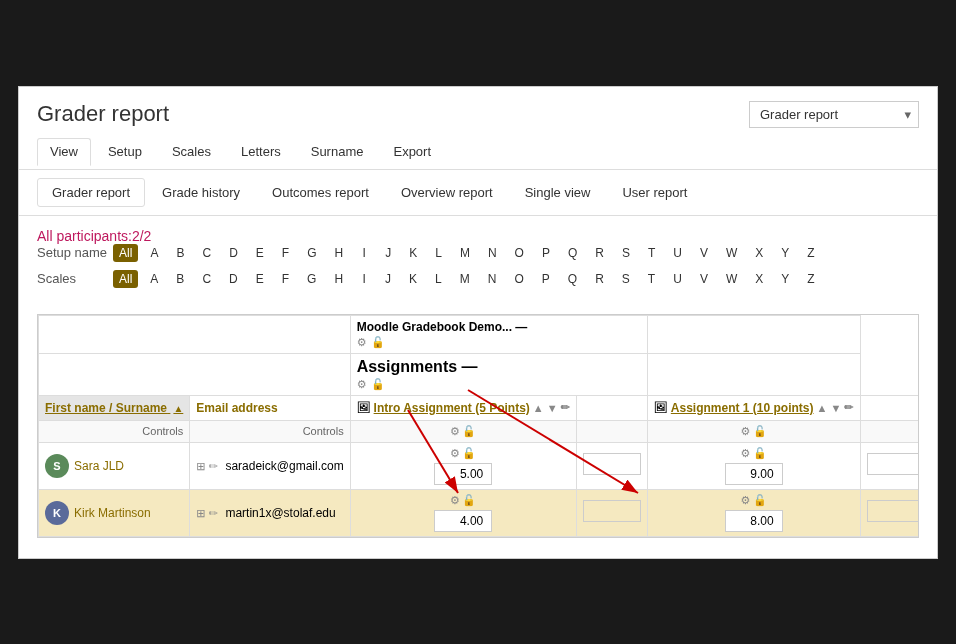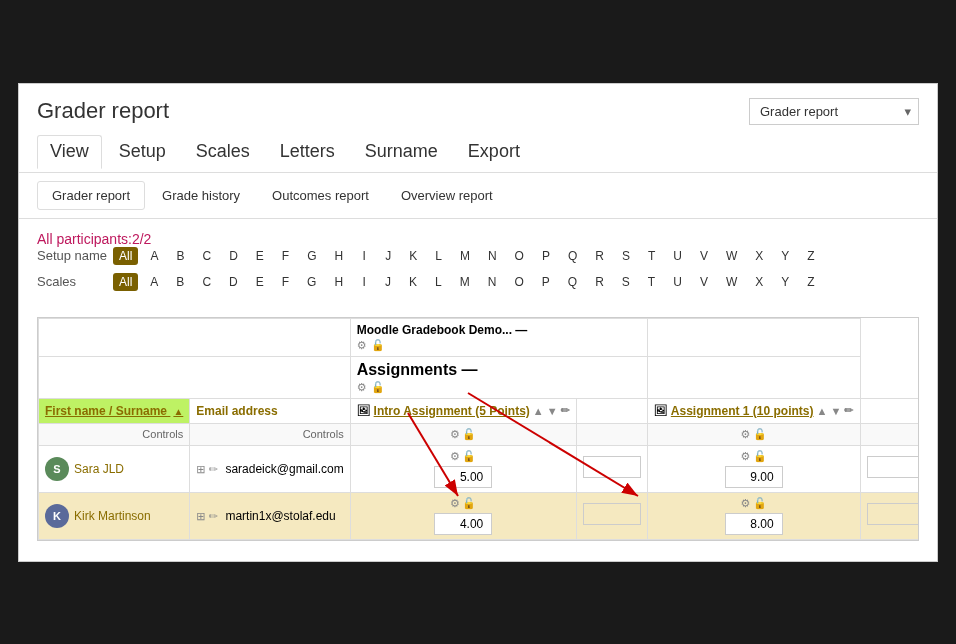--- a/index.html
+++ b/index.html
@@ -56,21 +56,21 @@
       color: #666;
     }
     .top-nav {
       padding: 4px 18px;
       border-bottom: 1px solid #ddd;
       display: flex;
       gap: 4px;
     }
     .top-nav-item {
       padding: 5px 12px;
-      font-size: 18px;
+      font-size: 13px;
       color: #333;
       cursor: pointer;
       border: 1px solid transparent;
       border-radius: 3px 3px 0 0;
       text-decoration: none;
     }
     .top-nav-item.active {
       background: #fff;
       border: 1px solid #ddd;
       border-bottom: 1px solid #fff;
@@ -239,20 +239,22 @@
     <a class="top-nav-item">Letters</a>
     <a class="top-nav-item">Surname</a>
     <a class="top-nav-item">Export</a>
   </div>
 
   <div class="sub-nav">
     <a class="sub-nav-item active">Grader report</a>
     <a class="sub-nav-item">Grade history</a>
     <a class="sub-nav-item">Outcomes report</a>
     <a class="sub-nav-item">Overview report</a>
+    <a class="sub-nav-item">Single view</a>
+    <a class="sub-nav-item">User report</a>
   </div>
 
   <div class="participants-section">
     <div class="participants-title">All participants:2/2</div>
 
     <div class="filter-row">
       <span class="filter-label">Setup name</span>
       <button class="letter-btn active">All</button>
       <button class="letter-btn">A</button>
       <button class="letter-btn">B</button>
@@ -339,21 +341,21 @@
             </div>
             <div class="mini-icons" style="justify-content:flex-start; gap:5px; margin-top:2px;">
               <span class="action-icon">⚙</span>
               <span class="action-icon">🔓</span>
             </div>
           </td>
           <td style="border:1px solid #ddd; background:#fff;"></td>
         </tr>
 
         <tr>
-          <th style="text-align:left; background:#bef264; border:1px solid #ddd; padding:5px 6px;">
+          <th style="text-align:left; background:#e5e5e5; border:1px solid #ddd; padding:5px 6px;">
             <a href="#" class="assignment-header sortable">
               <span>First name / Surname</span>
               <span class="sort-arrow">▲</span>
             </a>
           </th>
           <th style="text-align:left; background:#fff; border:1px solid #ddd; padding:5px 6px;">
             <span class="assignment-header">Email address</span>
           </th>
           <th style="background:#fff; border:1px solid #ddd; padding:5px 6px; vertical-align:bottom;">
             <div style="display:flex; align-items:center; gap:3px; justify-content:center;">

